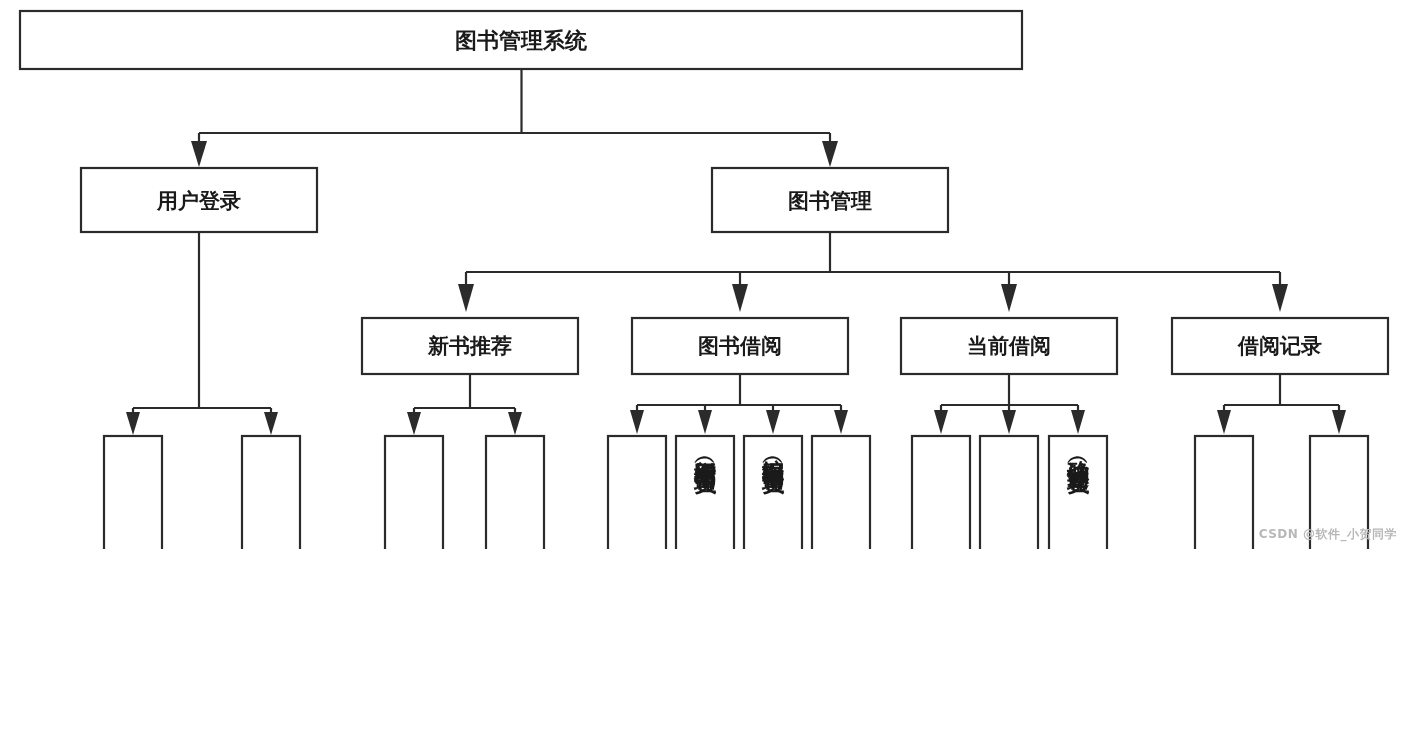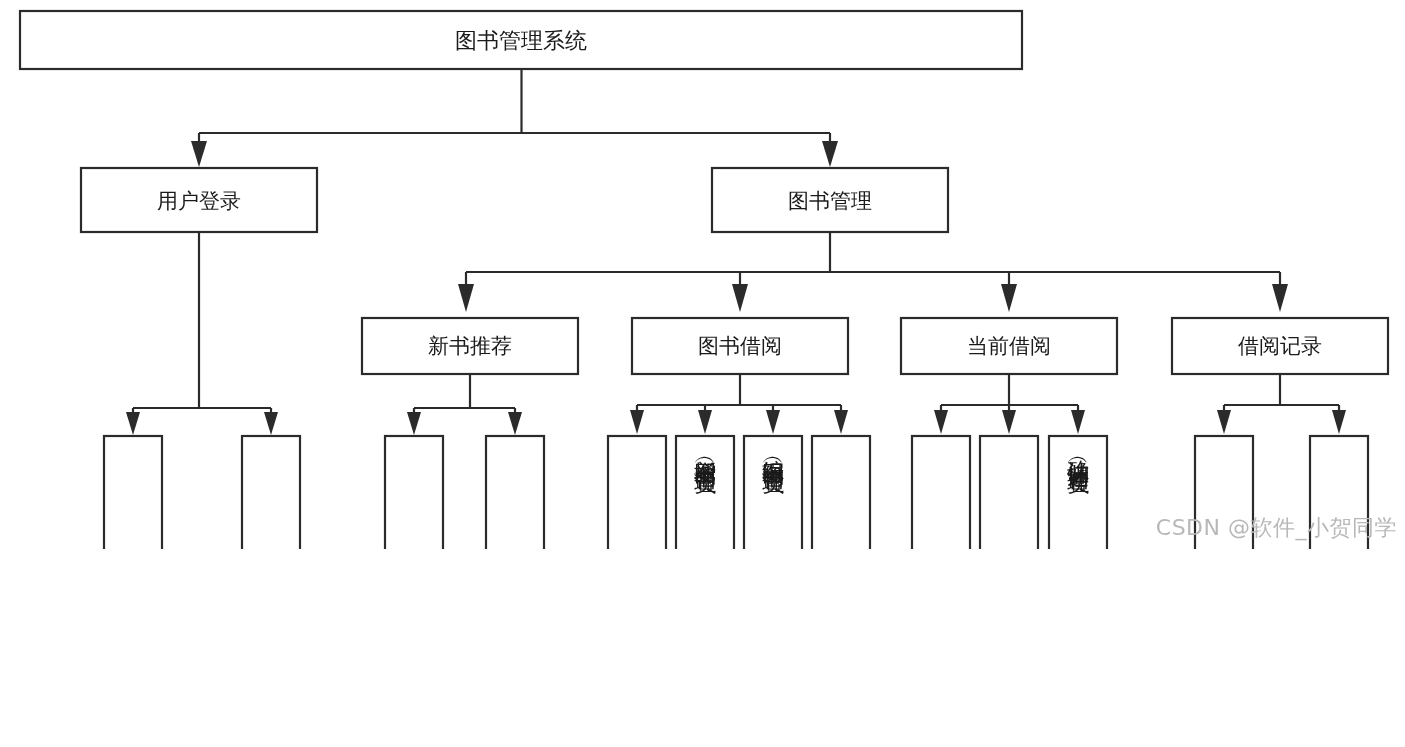--- a/index.html
+++ b/index.html
@@ -10,20 +10,21 @@
   }
   body {
     font-family: "DejaVu Sans", "Liberation Sans", sans-serif;
   }
   #diagram-root {
     position: relative;
     width: 1405px;
     height: 549px;
     background: #ffffff;
     overflow: hidden;
+    font-weight: bold;
   }
   svg.diagram-canvas {
     position: absolute;
     left: 0;
     top: 0;
     width: 1405px;
     height: 747px;
     display: block;
   }
   .node-box {
@@ -67,21 +68,21 @@
     letter-spacing: 2px;
     color: #1a1a1a;
     white-space: nowrap;
     text-align: center;
   }
   .watermark {
     position: absolute;
     right: 8px;
     bottom: 6px;
     font-family: "DejaVu Sans", "Liberation Sans", sans-serif;
-    font-size: 22px;
+    font-size: 12px;
     color: #b8b8b8;
     letter-spacing: 0.5px;
     white-space: nowrap;
   }
 </style>
 </head>
 <body>
 
 <div id="diagram-root">
 

